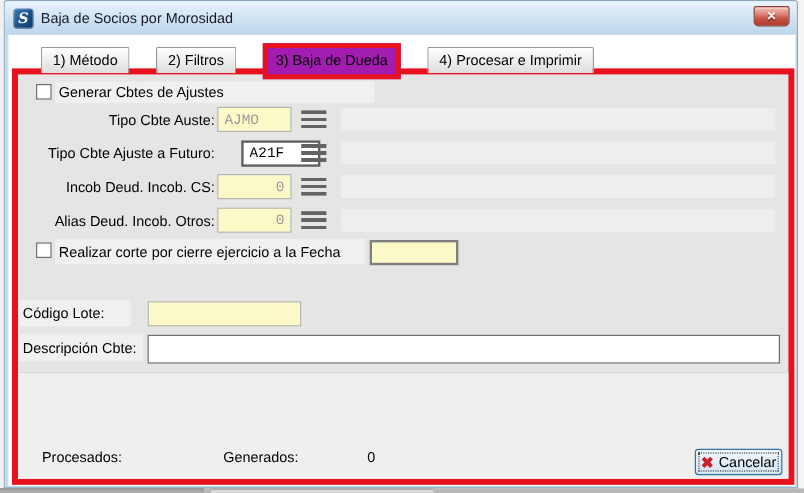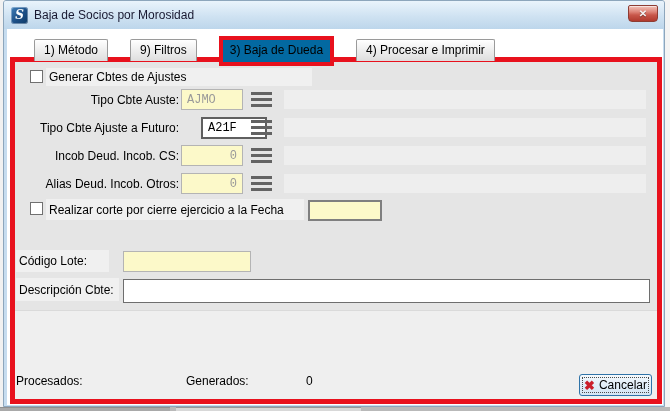--- a/index.html
+++ b/index.html
@@ -41,21 +41,21 @@
   
   .tabs { position:absolute; left:7px; top:7px; display:flex; align-items:flex-start; z-index:5; }
   .tab {
     margin-top:3px; margin-right:2px; padding:3px 9px 4px;
     background:linear-gradient(#ffffff, #ececec 55%, #dddddd);
     border:1px solid #9a9a9a; border-bottom:none; border-radius:2px 2px 0 0;
     white-space:nowrap; cursor:default;margin-left:20px;
   }
   .tab.active {
     margin-top:0; padding:3px 7px 5px;
-    background:#0369a1; border:4px solid #e8111d; border-radius:0;
+    background:#a21caf; border:4px solid #e8111d; border-radius:0;
   }
   
   .red-panel {
     position:absolute; left:3px; top:28px; width:652px; height:347px;
     border:5px solid #e8111d; background:#e5e5e5;
   }
   .red-panel > * { position:absolute; }
   .chk {
     width:13px; height:13px; background:#fff; border:1px solid #707070; cursor:default;
   }
@@ -100,21 +100,21 @@
     <div class="title-text">Baja de Socios por Morosidad</div>
     <div class="close-btn">
       <span>✕</span>
     </div>
   </div>
 
   <div class="client">
 
     <div class="tabs">
       <div class="tab">1) Método</div>
-      <div class="tab">9) Filtros</div>
+      <div class="tab">2) Filtros</div>
       <div class="tab active">3) Baja de Dueda</div>
       <div class="tab">4) Procesar e Imprimir</div>
     </div>
 
     <div class="red-panel">
 
       <div class="chk" style="left:15px; top:8px;"></div>
       <div class="lblbg" style="left:31px; top:6px; width:266px; height:18px;">Generar Cbtes de Ajustes</div>
 
       <div class="flabel" style="left:0px; top:31px; width:164px;">Tipo Cbte Auste:</div>
@@ -142,21 +142,21 @@
       <input class="field" style="left: 293px; top: 138px; width: 74px; height: 21px; background: rgb(252, 249, 201); border: 2px solid rgb(127, 127, 127);" value="">
 
       <div class="lblbg" style="left:1px; top:188px; width:93px; height:22px;">Código Lote:</div>
       <input class="field yellow" style="left: 108px; top: 189px; width: 128px; height: 21px;" value="">
 
       <div class="lblbg" style="left:1px; top:216px; width:103px; height:23px;">Descripción Cbte:</div>
       <input class="field" style="left: 108px; top: 217px; width: 527px; height: 24px; background: rgb(255, 255, 255); border: 1px solid rgb(110, 110, 110); color: rgb(0, 0, 0);" value="">
 
       <div class="graysec"></div>
 
-      <div class="status-text" style="left:1px; top:312px;">Procesados:</div>
+      <div class="status-text" style="left:1px; top:312px;padding-left:19px;">Procesados:</div>
       <div class="status-text" style="left:171px; top:312px;">Generados:</div>
       <div class="status-text" style="left:291px; top:312px;">0</div>
 
       <div class="cancel-btn">
         <span class="cancel-x">✖</span>
         <span>Cancelar</span>
       </div>
 
     </div>
   </div>

